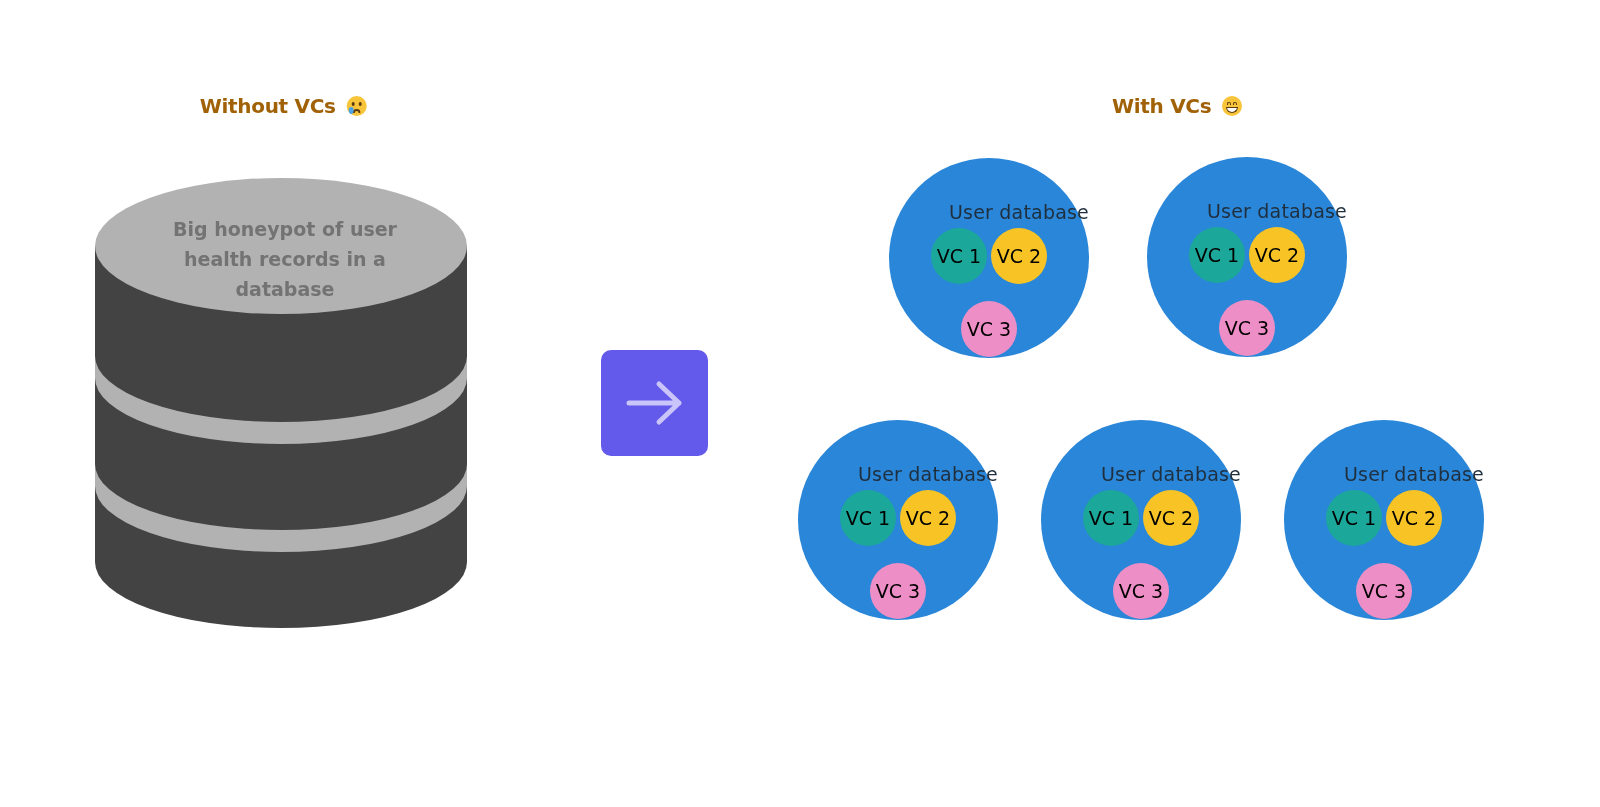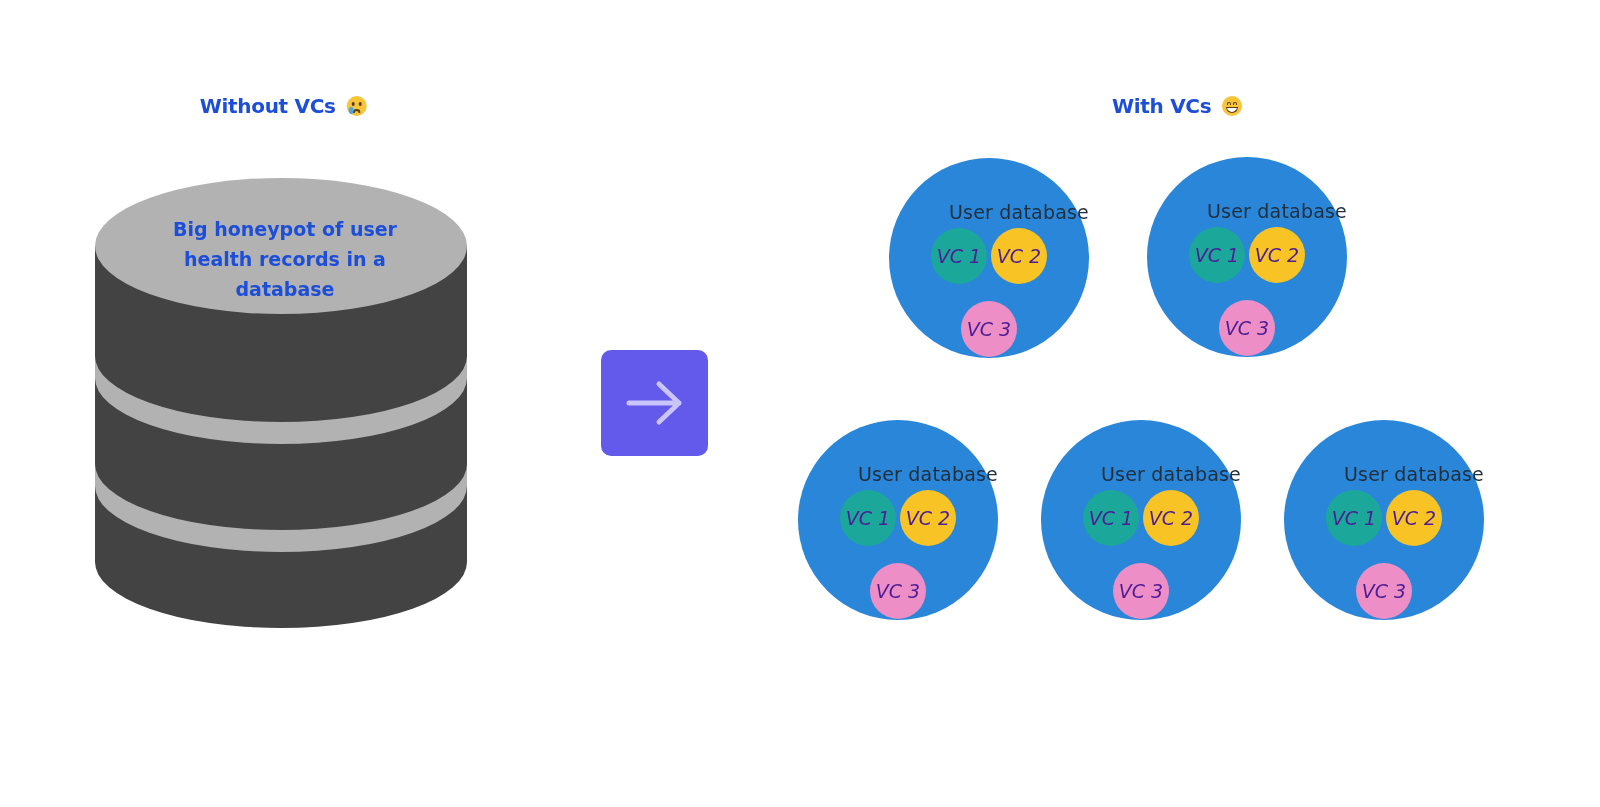--- a/index.html
+++ b/index.html
@@ -1,50 +1,50 @@
 <!DOCTYPE html>
 <html><head>
 <meta charset="utf-8">
 <style>
   html, body { margin:0; padding:0; background:#ffffff; }
   body { width:1600px; height:807px; position:relative; overflow:hidden;
          font-family:"DejaVu Sans", sans-serif; color:#1e2b3c; }
   .heading { position:absolute; top:94px; font-weight:bold; font-size:20px;
-             color:#1d4ed8; white-space:nowrap; transform:translateX(-50%);
+             color:#a16207; white-space:nowrap; transform:translateX(-50%);
              letter-spacing:-0.3px; }
   .heading .emoji { display:inline-block; width:20px; height:20px; border-radius:50%;
                     background:#f7c43a; vertical-align:-3px; margin-left:4px; position:relative; }
   .emoji-sad .eye, .emoji-happy .eye { position:absolute; top:6px; width:3px; height:4px;
                     background:#5a3a12; border-radius:50%; }
   .emoji .eye.l { left:5px; } .emoji .eye.r { right:5px; }
   .emoji-sad .mouth { position:absolute; left:6px; top:13px; width:8px; height:4px;
                     border:2px solid #5a3a12; border-bottom:none; border-radius:6px 6px 0 0; box-sizing:border-box; }
   .emoji-sad .tear { position:absolute; left:2px; top:11px; width:5px; height:7px;
                     background:#4da3e8; border-radius:50% 50% 50% 50% / 40% 40% 60% 60%; }
   .emoji-happy .mouth { position:absolute; left:4px; top:11px; width:12px; height:6px;
                     background:#fff; border:1.5px solid #5a3a12; border-top-width:1.5px;
                     border-radius:0 0 7px 7px; box-sizing:border-box; }
   .emoji-happy .eye { height:3px; border-radius:3px 3px 0 0; background:none;
                     border:1.5px solid #5a3a12; border-bottom:none; width:4px; box-sizing:border-box; }
 
   #db-svg { position:absolute; left:0; top:0; }
   .db-label { position:absolute; left:155px; top:214px; width:260px; text-align:center;
-              font-weight:bold; font-size:19px; line-height:30px; color:#1d4ed8; }
+              font-weight:bold; font-size:19px; line-height:30px; color:#737373; }
 
   .arrow-btn { position:absolute; left:601px; top:350px; width:107px; height:106px;
                background:#6359ea; border-radius:10px; display:flex; align-items:center;
                justify-content:center; cursor:pointer; }
 
   .user-db { position:absolute; width:200px; height:200px; border-radius:50%;
              background:#2a86d8; }
   .user-db .title { position:absolute; top:43px; left:0; width:100%; text-align:right;
                     font-size:19px; color:#1f2f3e; white-space:nowrap; letter-spacing:0.2px; }
   .vc { position:absolute; width:56px; height:56px; border-radius:50%;
         display:flex; align-items:center; justify-content:center;
-        font-size:19px; color:#4c1d95;font-style:italic; }
+        font-size:19px; color:#000000; }
   .vc.c1 { left:42px; top:70px; background:#1ba89a; }
   .vc.c2 { left:102px; top:70px; background:#f7c325;text-align:right; }
   .vc.c3 { left:72px; top:143px; background:#ee8ec6; }
 </style>
 </head>
 <body>
 
 <div class="heading" style="left:283px;">
   <span>Without VCs</span>
   <span class="emoji emoji-sad">

